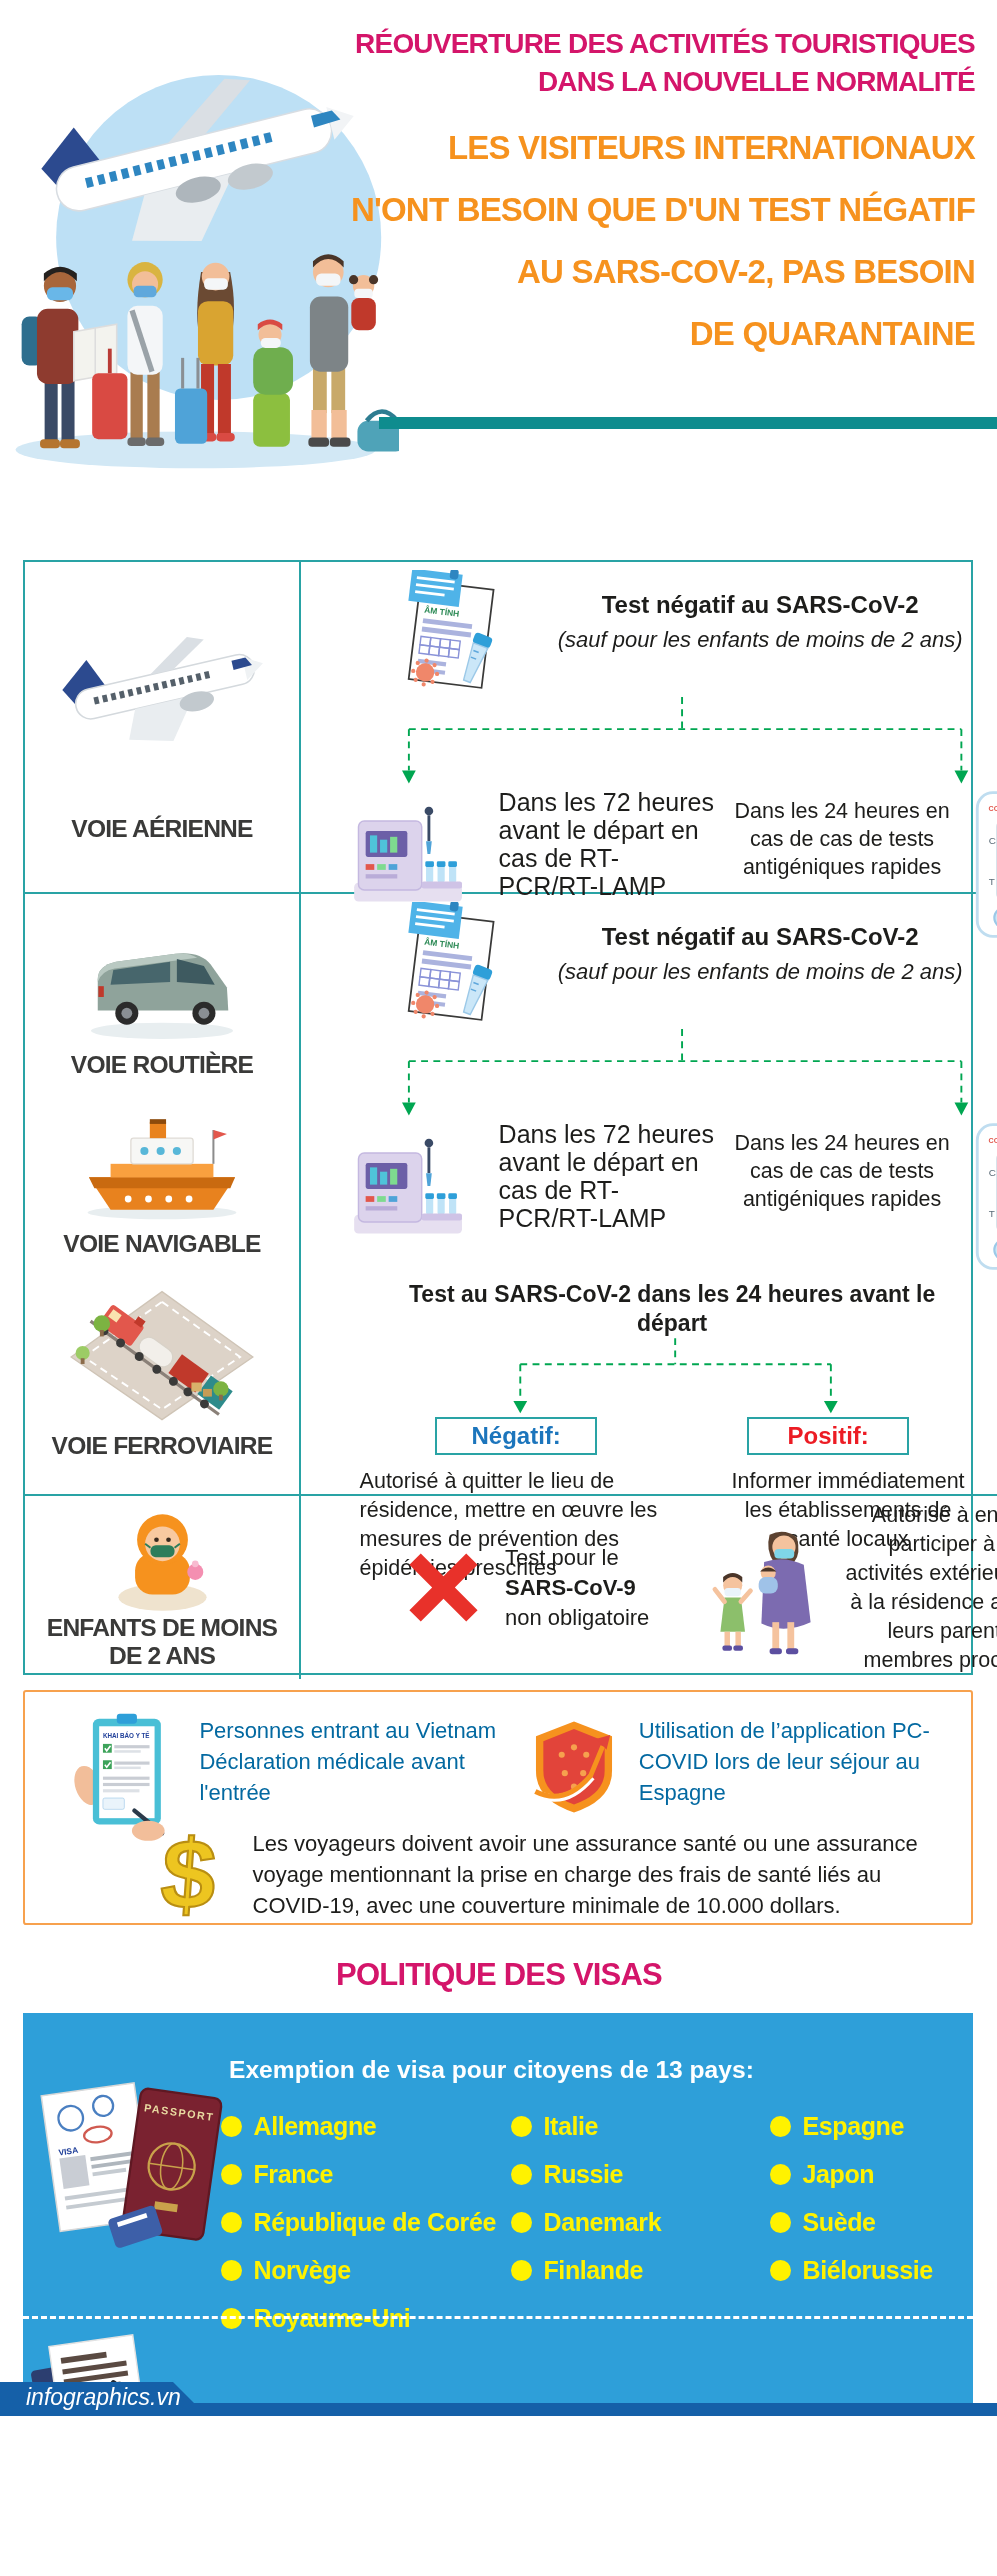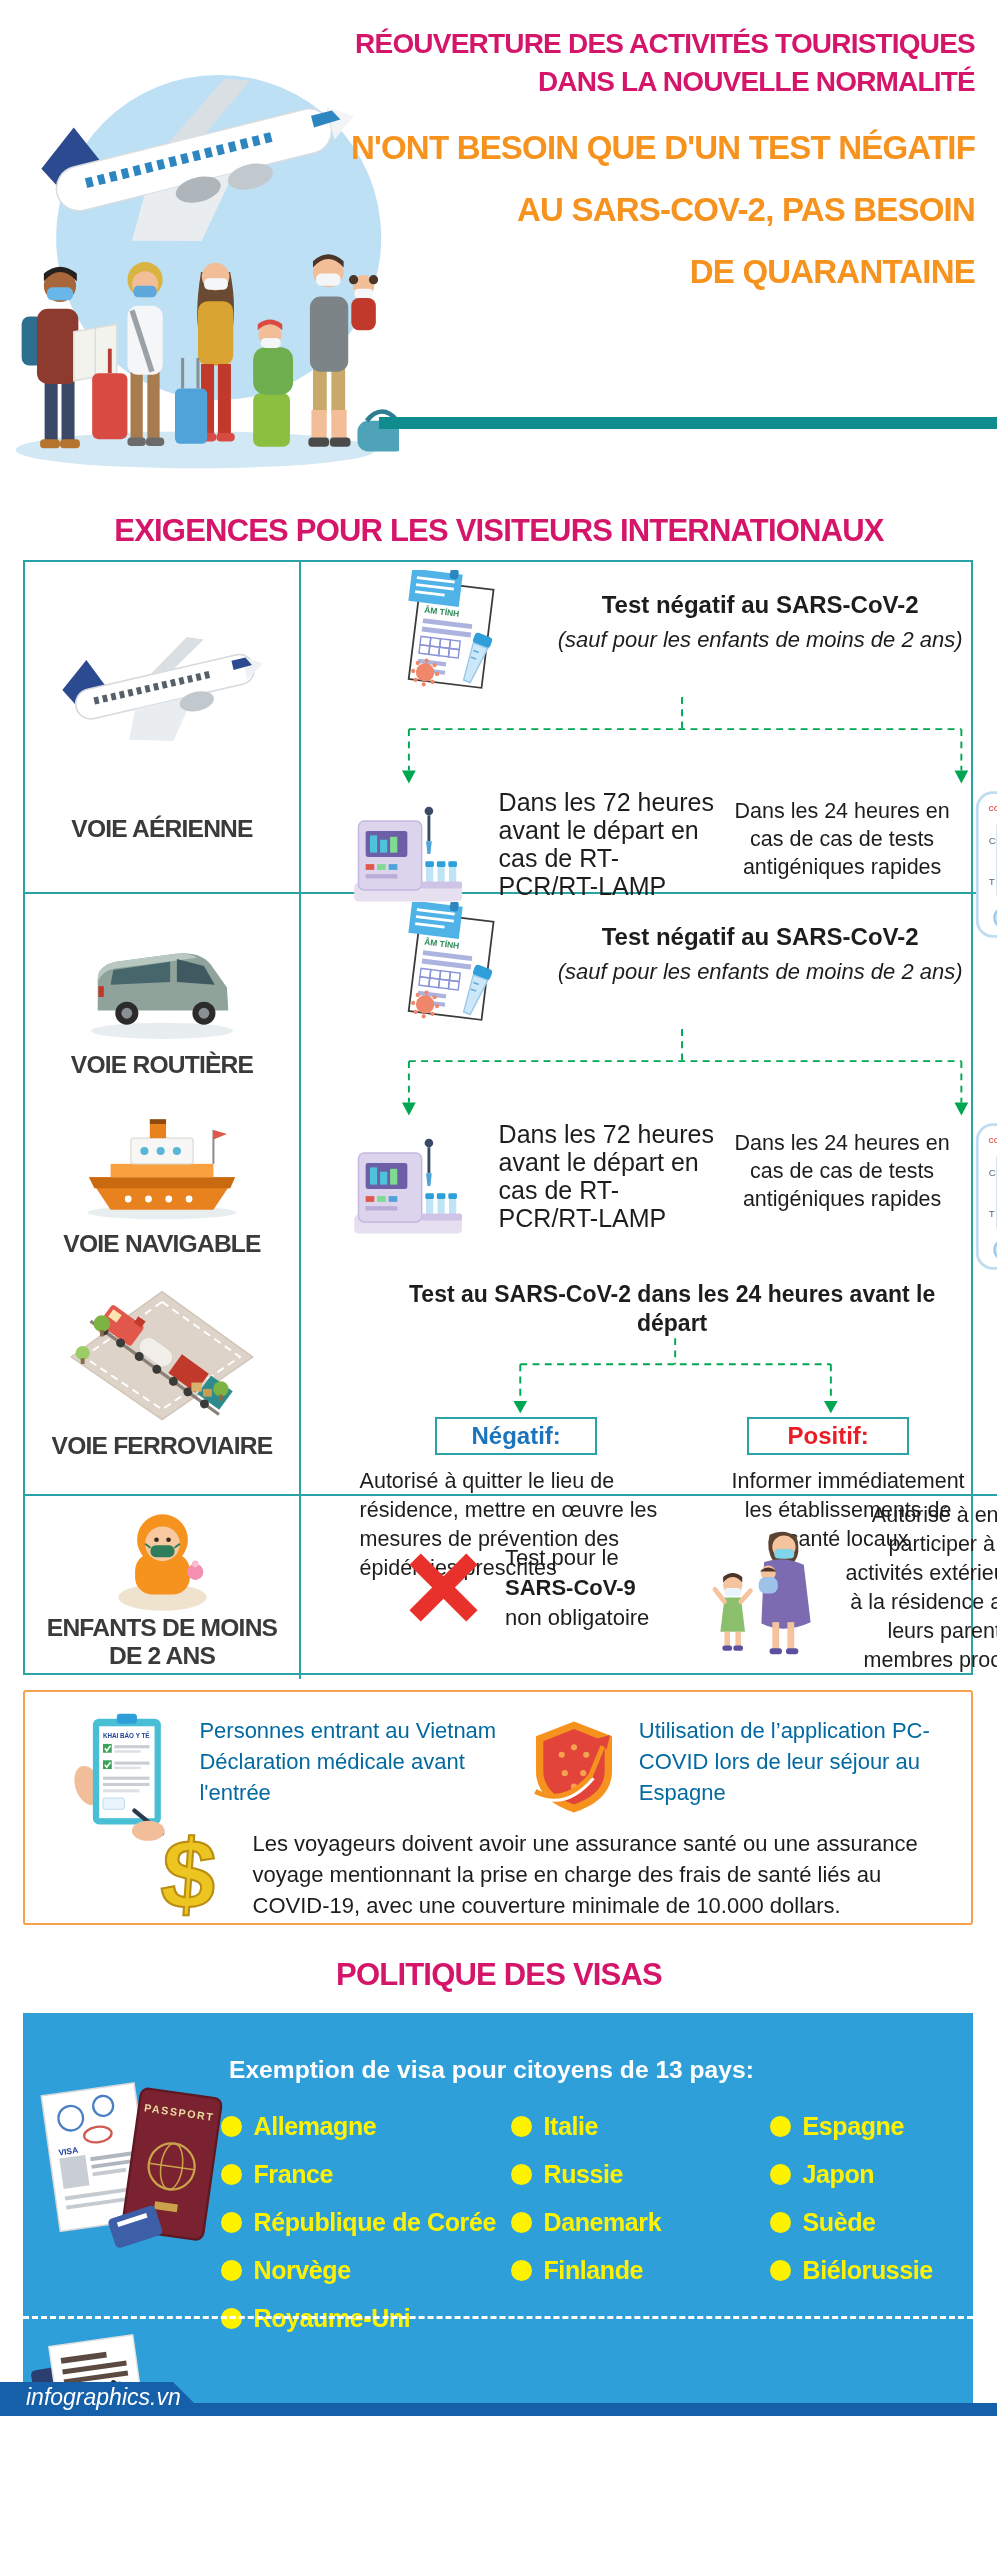--- a/index.html
+++ b/index.html
@@ -200,27 +200,27 @@
       <rect x="466" y="494" width="64" height="40" rx="14" fill="#4FA3B8"></rect>
       <path d="M478,494 Q498,470 518,494" stroke="#2E7D91" stroke-width="6" fill="none"></path>
     </g>
   </svg>
 
   <div class="pink-title">
     <div>RÉOUVERTURE DES ACTIVITÉS TOURISTIQUES</div>
     <div>DANS LA NOUVELLE NORMALITÉ</div>
   </div>
   <div class="orange-title">
+    <div>LES VISITEURS INTERNATIONAUX</div>
     <div>N'ONT BESOIN QUE D'UN TEST NÉGATIF</div>
     <div>AU SARS-COV-2, PAS BESOIN</div>
     <div>DE QUARANTAINE</div>
   </div>
   <div class="teal-bar"></div>
 
-  <div class="req-title">EXIGENCES POUR LES VISITEURS INTERNATIONAUX</div>
 
   <div class="table">
 
     <div class="cell cleft rborder">
       <svg width="238" height="161" viewBox="0 0 300 200">
         <g transform="rotate(-13 150 100)">
           <polygon points="28,70 66,40 86,86 48,106" fill="#2C4A8F"></polygon>
           <rect x="40" y="76" width="230" height="38" rx="19" fill="#FFF" stroke="#D4D9DD" stroke-width="2"></rect>
           <polygon points="258,80 282,94 258,110" fill="#EFF2F4"></polygon>
           <polygon points="244,82 262,82 268,93 244,94" fill="#2C4A8F"></polygon>

